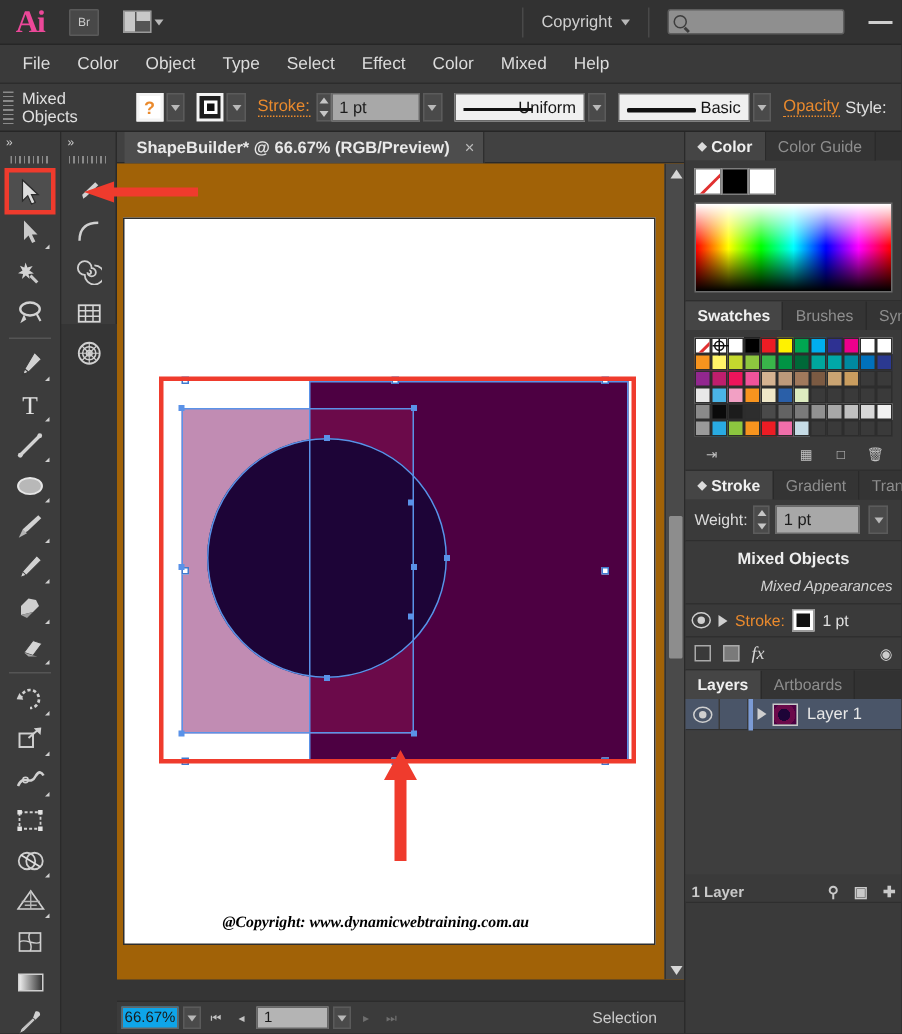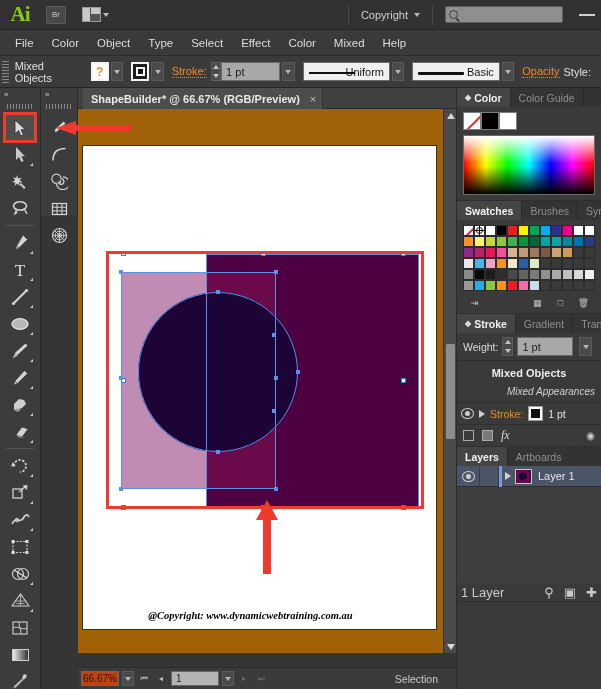--- a/index.html
+++ b/index.html
@@ -14,21 +14,21 @@
   .app{ position:absolute; inset:0; background:#353535; }
 
   
   .titlebar{
     position:absolute; left:0; top:0; width:601px; height:30px;
     background:#323232; border-bottom:1px solid #262626;
     display:flex; align-items:center;
   }
   .ai-logo{
     width:34px; height:30px; display:flex; align-items:center; justify-content:center;
-    color:#84cc16; font-size:21px; font-weight:bold; font-family:"Liberation Serif", serif;
+    color:#ec4899; font-size:21px; font-weight:bold; font-family:"Liberation Serif", serif;
     letter-spacing:-1px; padding-left:6px;
   }
   .tb-btn{
     width:20px; height:18px; margin-left:12px; background:#484848;
     border:1px solid #5a5a5a; border-radius:1px;
     display:flex; align-items:center; justify-content:center;
     font-size:8px; color:#cacaca;
   }
   .tb-arrange{
     margin-left:16px; display:flex; align-items:center; gap:2px;
@@ -182,21 +182,21 @@
     font-family:"Liberation Serif", serif; padding-right:18px;
   }
 
   
   .statusbar{
     position:absolute; left:78px; top:667px; width:378px; height:22px;
     background:#3b3b3b; border-top:1px solid #2c2c2c;
     display:flex; align-items:center; gap:3px; padding-left:3px;
   }
   .zoomfield{
-    width:38px;height:15px;background:#c2410c;border:1px solid #676767;
+    width:38px;height:15px;background:#0ea5e9;border:1px solid #676767;
     color:#1a1a1a;font-size:10px;display:flex;align-items:center;justify-content:center;
   }
   .mini-dd{ width:12px;height:15px;background:#4a4a4a;border:1px solid #5b5b5b;display:flex;align-items:center;justify-content:center;}
   .navbtn{ width:14px;height:15px;display:flex;align-items:center;justify-content:center;color:#c2c2c2;font-size:8px; }
   .navbtn.dim{ color:#6e6e6e; }
   .pagefield{ width:48px;height:15px;background:#b4b4b4;border:1px solid #676767;color:#1a1a1a;font-size:10px;display:flex;align-items:center;padding-left:4px;}
   .status-text{ margin-left:auto; margin-right:18px; color:#c9c9c9; font-size:10.5px; }
 
   
   .dock{
@@ -254,21 +254,21 @@
     display:flex; align-items:center; gap:0; height:21px; background:#4a5568;
     border-bottom:1px solid #2f2f2f;
   }
   .layer-row .c1{ width:22px;display:flex;justify-content:center;}
   .layer-row .c2{ width:20px;border-left:1px solid #3a3a3a;border-right:1px solid #3a3a3a;height:100%;}
   .layer-row .bar{ width:3px;height:21px;background:#7b9bd6; }
   .layer-thumb{ width:17px;height:15px;border:1px solid #c9c9c9;
     background:radial-gradient(circle at 45% 50%, #1d0437 0 38%, #6b0a4a 39% 70%, #4d0042 71% 100%); }
   .layer-name{ margin-left:6px; color:#e8e8e8; font-size:11px; }
   .layers-blank{ height:96px; background:#3e3e3e; }
-  .layers-foot{ display:flex;align-items:center;height:18px;padding:0 4px;color:#c9c9c9;font-size:13px;background:#3a3a3a;}
+  .layers-foot{ display:flex;align-items:flex-end;height:18px;padding:0 4px;color:#c9c9c9;font-size:10px;background:#3a3a3a;font-weight:bold;}
 
   
   .arrow-left{ position:absolute; left:54px; top:119px; width:78px; height:18px; }
   .arrow-up{ position:absolute; left:252px; top:498px; width:30px; height:76px; }
 </style>
 </head>
 <body>
 
 <div class="app">
 

